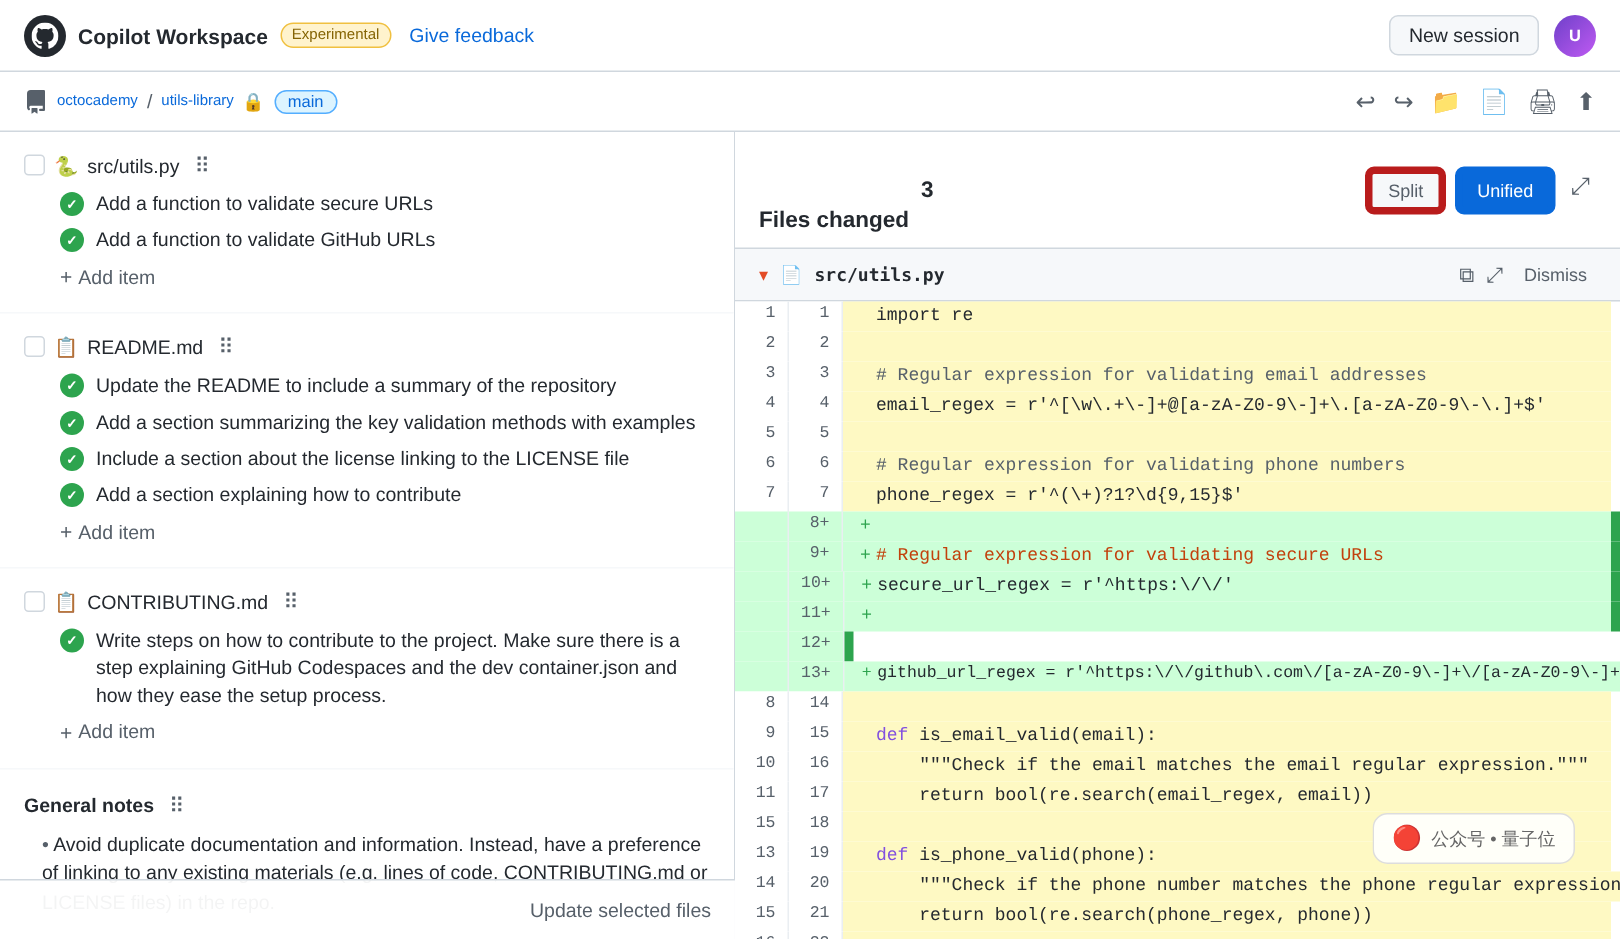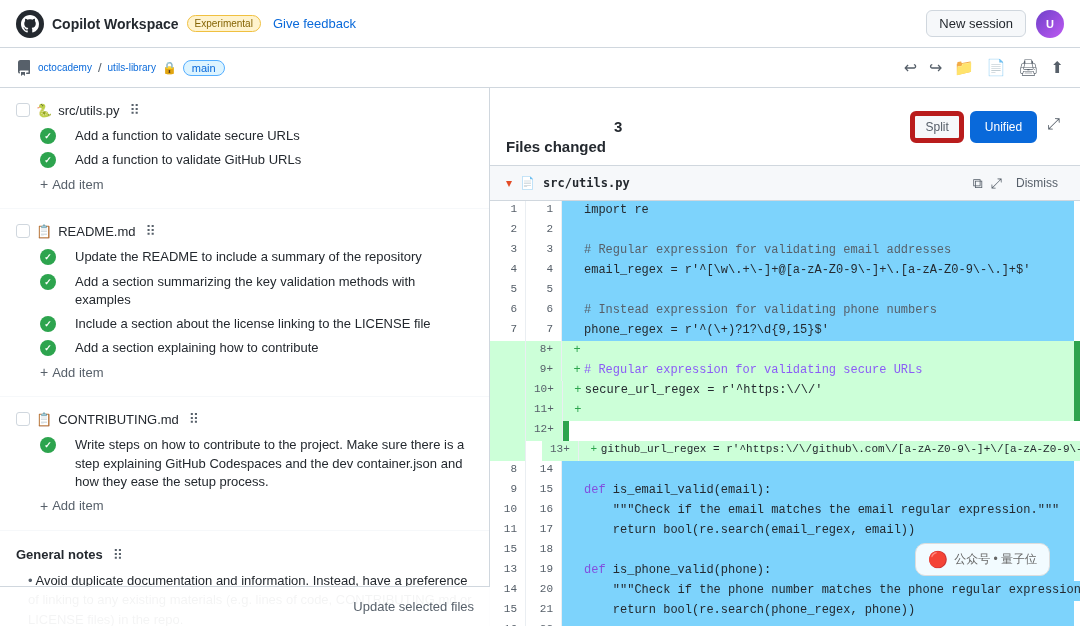--- a/index.html
+++ b/index.html
@@ -157,21 +157,21 @@
       color: #24292f;
     }
     .drag-icon {
       color: #57606a;
       font-size: 14px;
       margin-left: 4px;
     }
     .task-item {
       display: flex;
       align-items: flex-start;
-      gap: 19px;
+      gap: 8px;
       padding: 3px 0 3px 24px;
     }
     .check-circle {
       width: 16px;
       height: 16px;
       border-radius: 50%;
       background: #2da44e;
       display: flex;
       align-items: center;
       justify-content: center;
@@ -361,21 +361,21 @@
       white-space: pre;
       color: #24292f;
     }
     .line-prefix {
       display: inline-block;
       width: 14px;
       text-align: center;
     }
 
     
-    .line-normal .line-content { background: #7dd3fc; }
+    .line-normal .line-content { background: #fef9c3; }
 
     
     .line-added-bright .line-num-old,
     .line-added-bright .line-num-new {
       background: #ccffd8;
     }
     .line-added-bright .line-content {
       background: #ccffd8;
     }
     .line-added-bright .line-prefix { color: #2da44e; }
@@ -581,42 +581,42 @@
         <div class="code-line line-normal">
           <span class="line-num-old">5</span>
           <span class="line-num-new">5</span>
           <span class="line-content"><span class="line-prefix"> </span></span>
           <span class="diff-marker-none"></span>
         </div>
 
         <div class="code-line line-normal">
           <span class="line-num-old">6</span>
           <span class="line-num-new">6</span>
-          <span class="line-content"><span class="line-prefix"> </span><span style="color:#57606a;"># Instead expression for validating phone numbers</span></span>
+          <span class="line-content"><span class="line-prefix"> </span><span style="color:#57606a;"># Regular expression for validating phone numbers</span></span>
           <span class="diff-marker-none"></span>
         </div>
 
         <div class="code-line line-normal">
           <span class="line-num-old">7</span>
           <span class="line-num-new">7</span>
           <span class="line-content"><span class="line-prefix"> </span>phone_regex = r'^(\+)?1?\d{9,15}$'</span>
           <span class="diff-marker-none"></span>
         </div>
 
         <div class="code-line line-added-bright">
           <span class="line-num-old" style="background:#ccffd8;"></span>
           <span class="line-num-new" style="background:#ccffd8;">8+</span>
           <span class="line-content" style="background:#ccffd8;"><span class="line-prefix" style="color:#2da44e;">+</span></span>
           <span class="diff-marker-bar"></span>
         </div>
 
         <div class="code-line line-added-bright">
           <span class="line-num-old" style="background:#ccffd8;"></span>
           <span class="line-num-new" style="background:#ccffd8;">9+</span>
-          <span class="line-content" style="background:#ccffd8;"><span class="line-prefix" style="color:#2da44e;">+</span><span style="color:#8b5cf6;text-align:center;"># Regular expression for validating secure URLs</span></span>
+          <span class="line-content" style="background:#ccffd8;"><span class="line-prefix" style="color:#2da44e;">+</span><span style="color:#c2410c;text-align:center;"># Regular expression for validating secure URLs</span></span>
           <span class="diff-marker-bar"></span>
         </div>
 
         <div class="code-line line-added-bright">
           <span class="line-num-old" style="background:#ccffd8;"></span>
           <span class="line-num-new" style="background:#ccffd8;">10+</span>
           <span class="line-content" style="background:#ccffd8;"><span class="line-prefix" style="color:#2da44e;">+</span>secure_url_regex = r'^https:\/\/'</span>
           <span class="diff-marker-bar"></span>
         </div>
 
@@ -628,21 +628,21 @@
         </div>
 
         <div class="code-line line-added-bright">
           <span class="line-num-old" style="background:#ccffd8;"></span>
           <span class="line-num-new" style="background:#ccffd8;">12+</span>
           <span class="diff-marker-bar"></span>
         </div>
 
         <div class="code-line line-added-bright">
           <span class="line-num-old" style="background:#ccffd8;"></span>
-          <span class="line-num-new" style="background:#ccffd8;margin-left:16px;">13+</span>
+          <span class="line-num-new" style="background:#ccffd8;">13+</span>
           <span class="line-content" style="background:#ccffd8;font-size:11px;"><span class="line-prefix" style="color:#2da44e;">+</span>github_url_regex = r'^https:\/\/github\.com\/[a-zA-Z0-9\-]+\/[a-zA-Z0-9\-]+'</span>
 
         </div>
 
         <div class="code-line line-normal">
           <span class="line-num-old">8</span>
           <span class="line-num-new">14</span>
           <span class="line-content"><span class="line-prefix"> </span></span>
           <span class="diff-marker-none"></span>
         </div>

